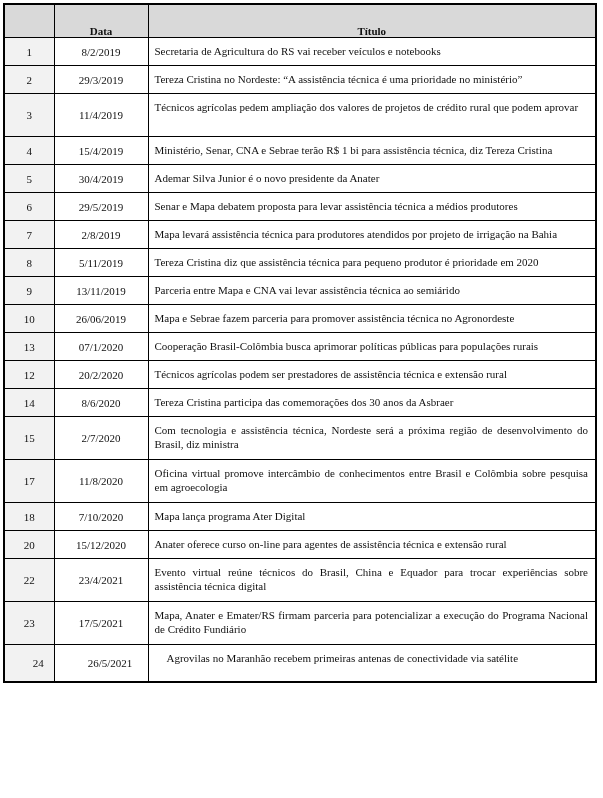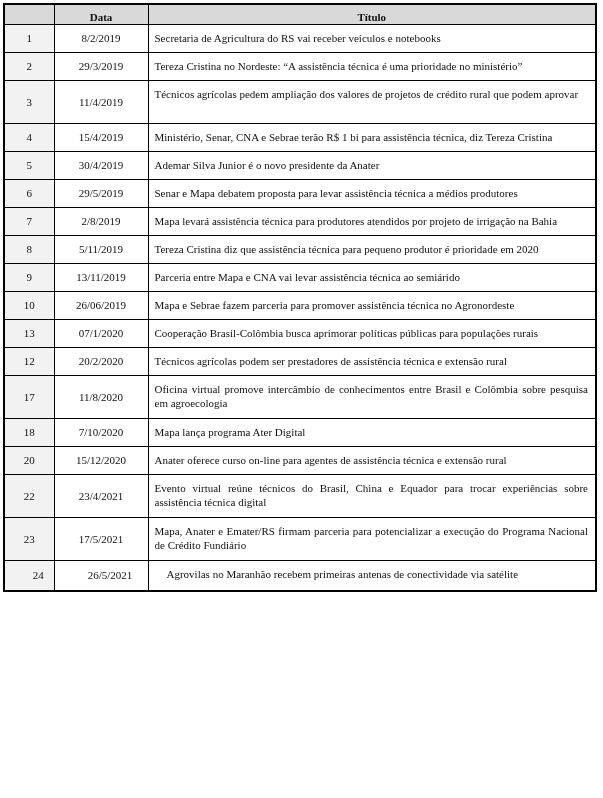--- a/index.html
+++ b/index.html
@@ -14,24 +14,24 @@
     color: #111;
     table-layout: fixed;
   }
   .tbl th, .tbl td {
     border: 1px solid #000;
     padding: 0;
   }
   .tbl th {
     background: #d9d9d9;
     font-weight: bold;
-    height: 20px;
+    height: 27px;
     text-align: center;
     vertical-align: top;
-    padding-top: 6px;
+    padding-top: 20px;
     box-sizing: border-box;
   }
   .col-num { width: 50px; }
   .col-date { width: 94px; }
   .tbl td.num {
     background: #f2f2f2;
     text-align: center;
     vertical-align: middle;
   }
   .tbl td.date {
@@ -39,21 +39,21 @@
     vertical-align: middle;
   }
   .tbl td.title {
     vertical-align: top;
     text-align: justify;
     padding: 6px 7px 0 6px;
     line-height: 14px;
   }
   .tbl tr.r1 td { height: 28px; box-sizing: border-box; }
   .tbl tr.r2 td { height: 43px; box-sizing: border-box; }
-  .tbl tr.last td { height: 31px; box-sizing: border-box; padding-left: 18px; }
+  .tbl tr.last td { height: 37px; box-sizing: border-box; padding-left: 18px; }
 </style>
 </head>
 <body>
 
 <table class="tbl">
   <colgroup>
     <col class="col-num">
     <col class="col-date">
     <col>
   </colgroup>
@@ -118,20 +118,30 @@
     <tr class="r1">
         <td class="num">13</td>
         <td class="date">07/1/2020</td>
         <td class="title">Cooperação Brasil-Colômbia busca aprimorar políticas públicas para populações rurais</td>
       </tr>
     <tr class="r1">
         <td class="num">12</td>
         <td class="date">20/2/2020</td>
         <td class="title">Técnicos agrícolas podem ser prestadores de assistência técnica e extensão rural</td>
       </tr>
+    <tr class="r1">
+        <td class="num">14</td>
+        <td class="date">8/6/2020</td>
+        <td class="title">Tereza Cristina participa das comemorações dos 30 anos da Asbraer</td>
+      </tr>
+    <tr class="r2">
+        <td class="num">15</td>
+        <td class="date">2/7/2020</td>
+        <td class="title">Com tecnologia e assistência técnica, Nordeste será a próxima região de desenvolvimento do Brasil, diz ministra</td>
+      </tr>
     <tr class="r2">
         <td class="num">17</td>
         <td class="date">11/8/2020</td>
         <td class="title">Oficina virtual promove intercâmbio de conhecimentos entre Brasil e Colômbia sobre pesquisa em agroecologia</td>
       </tr>
     <tr class="r1">
         <td class="num">18</td>
         <td class="date">7/10/2020</td>
         <td class="title">Mapa lança programa Ater Digital</td>
       </tr>

